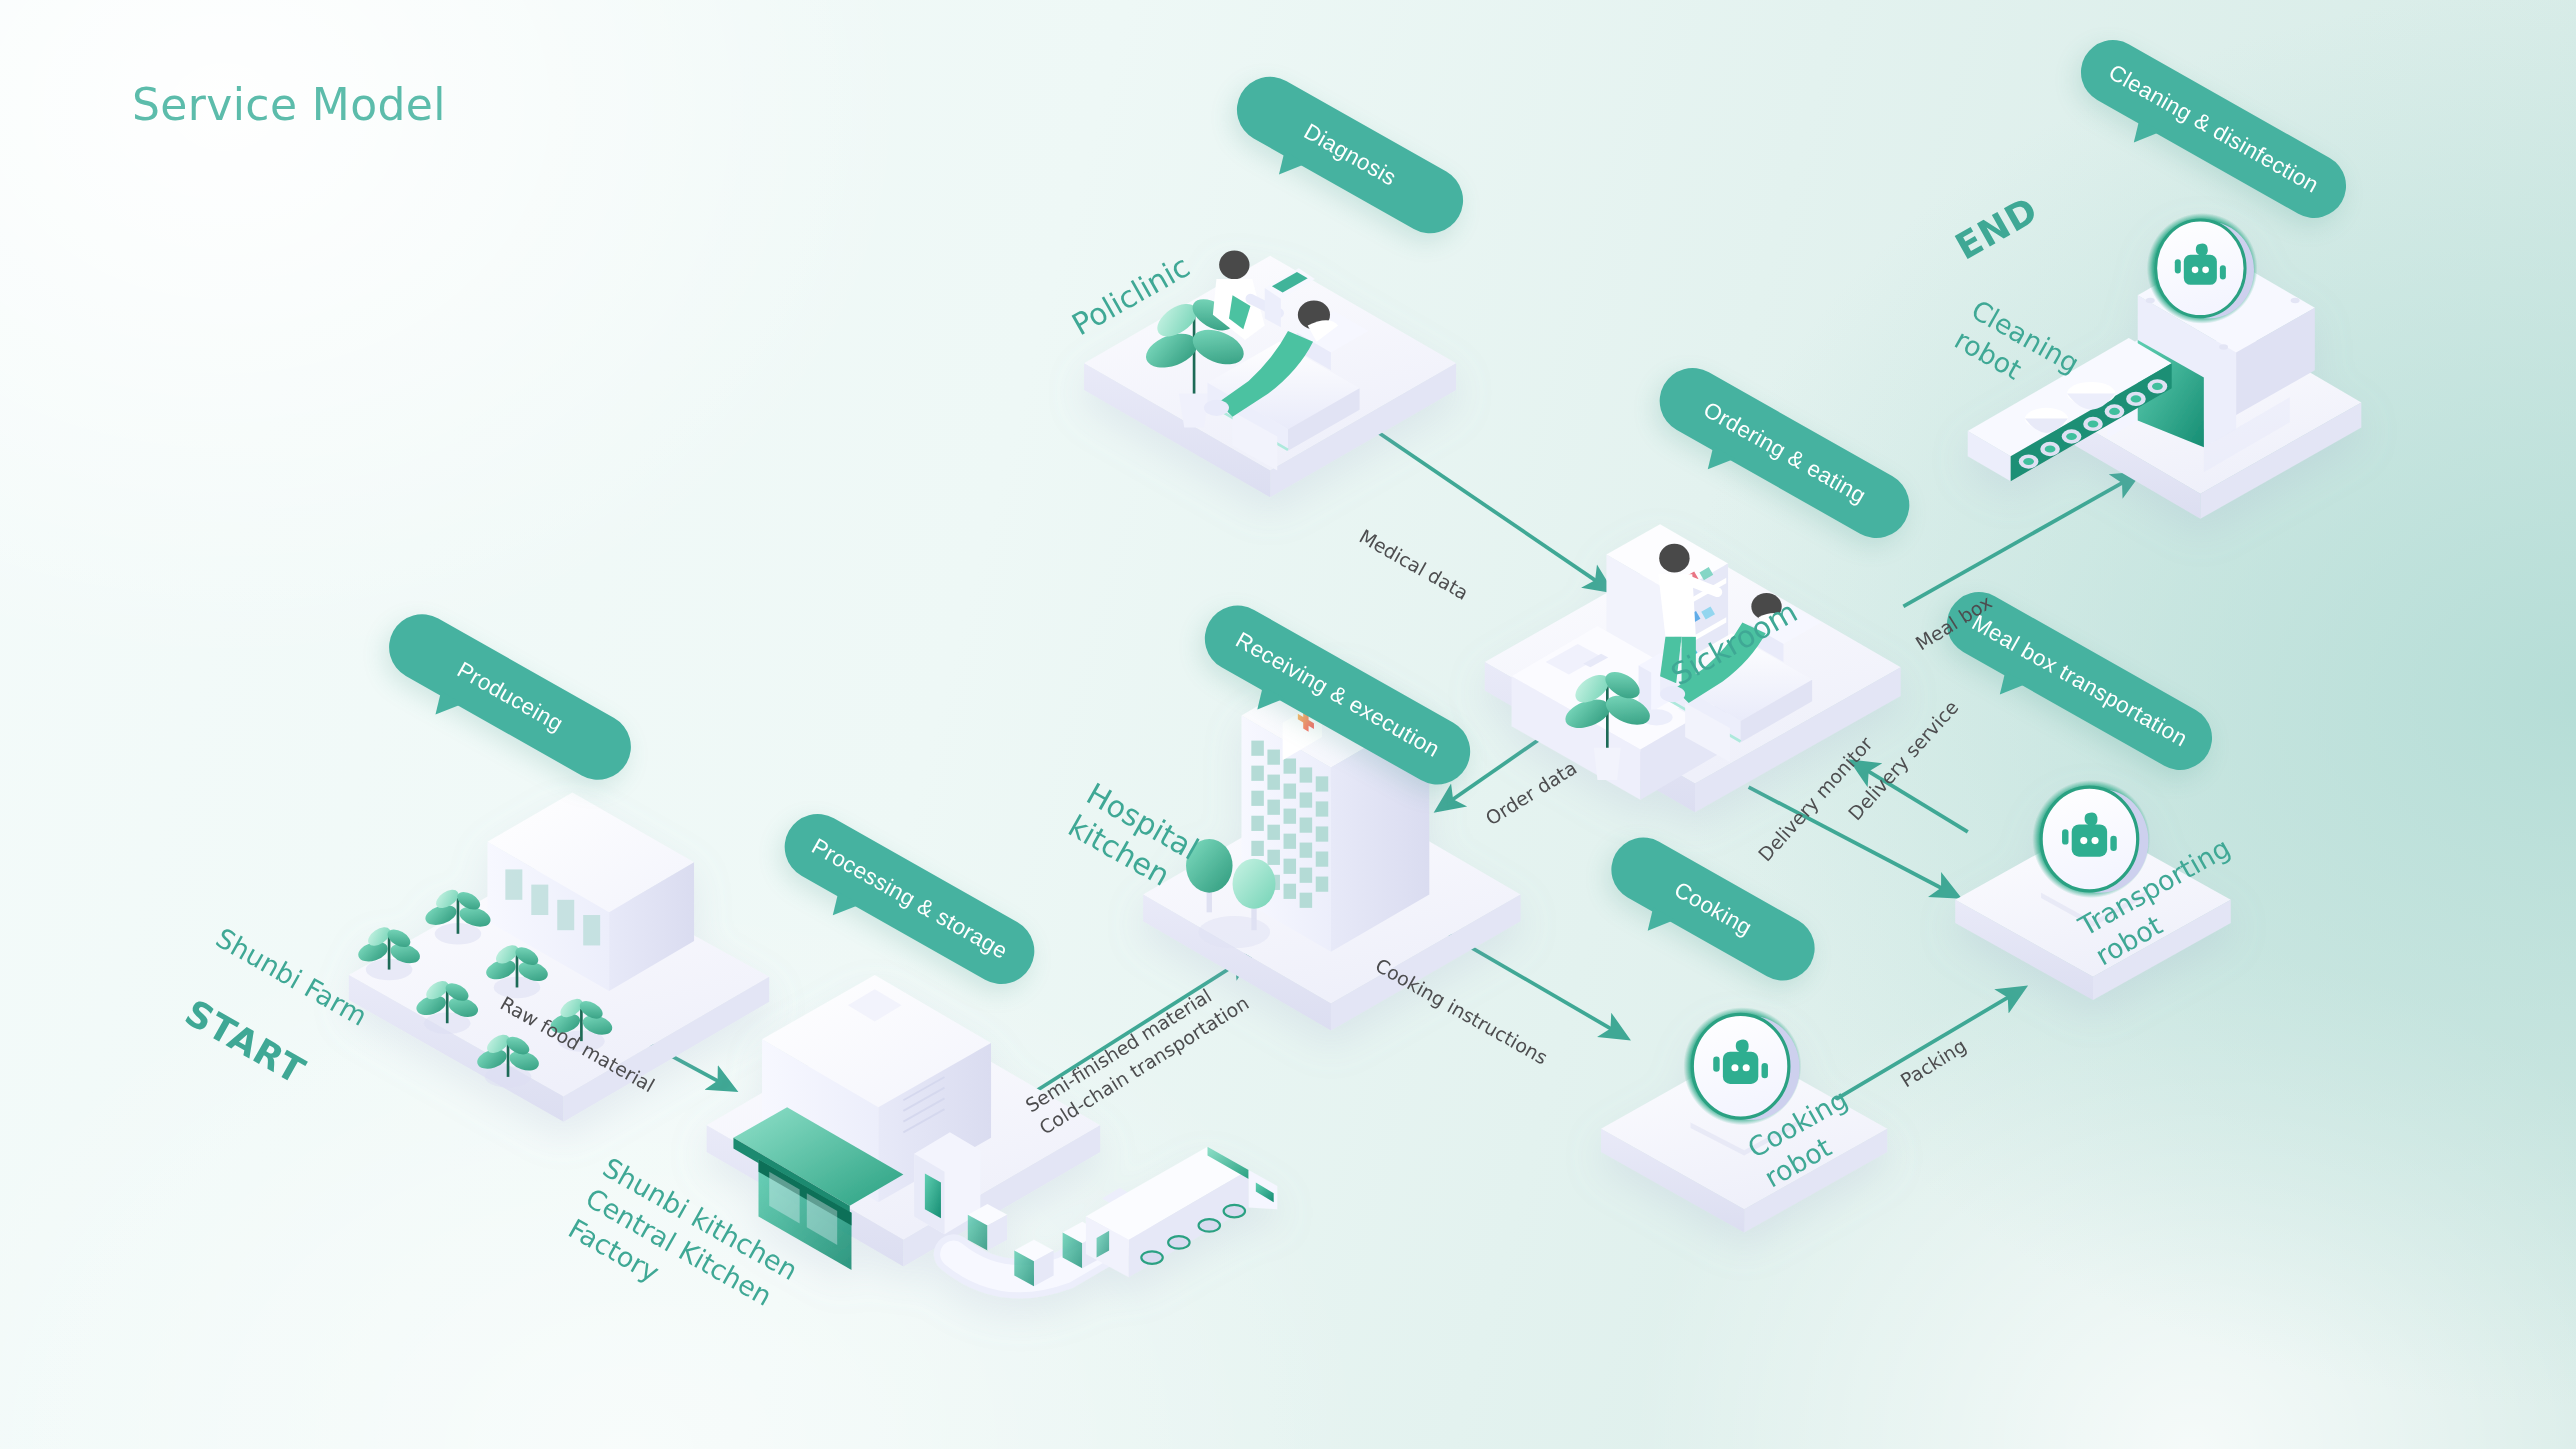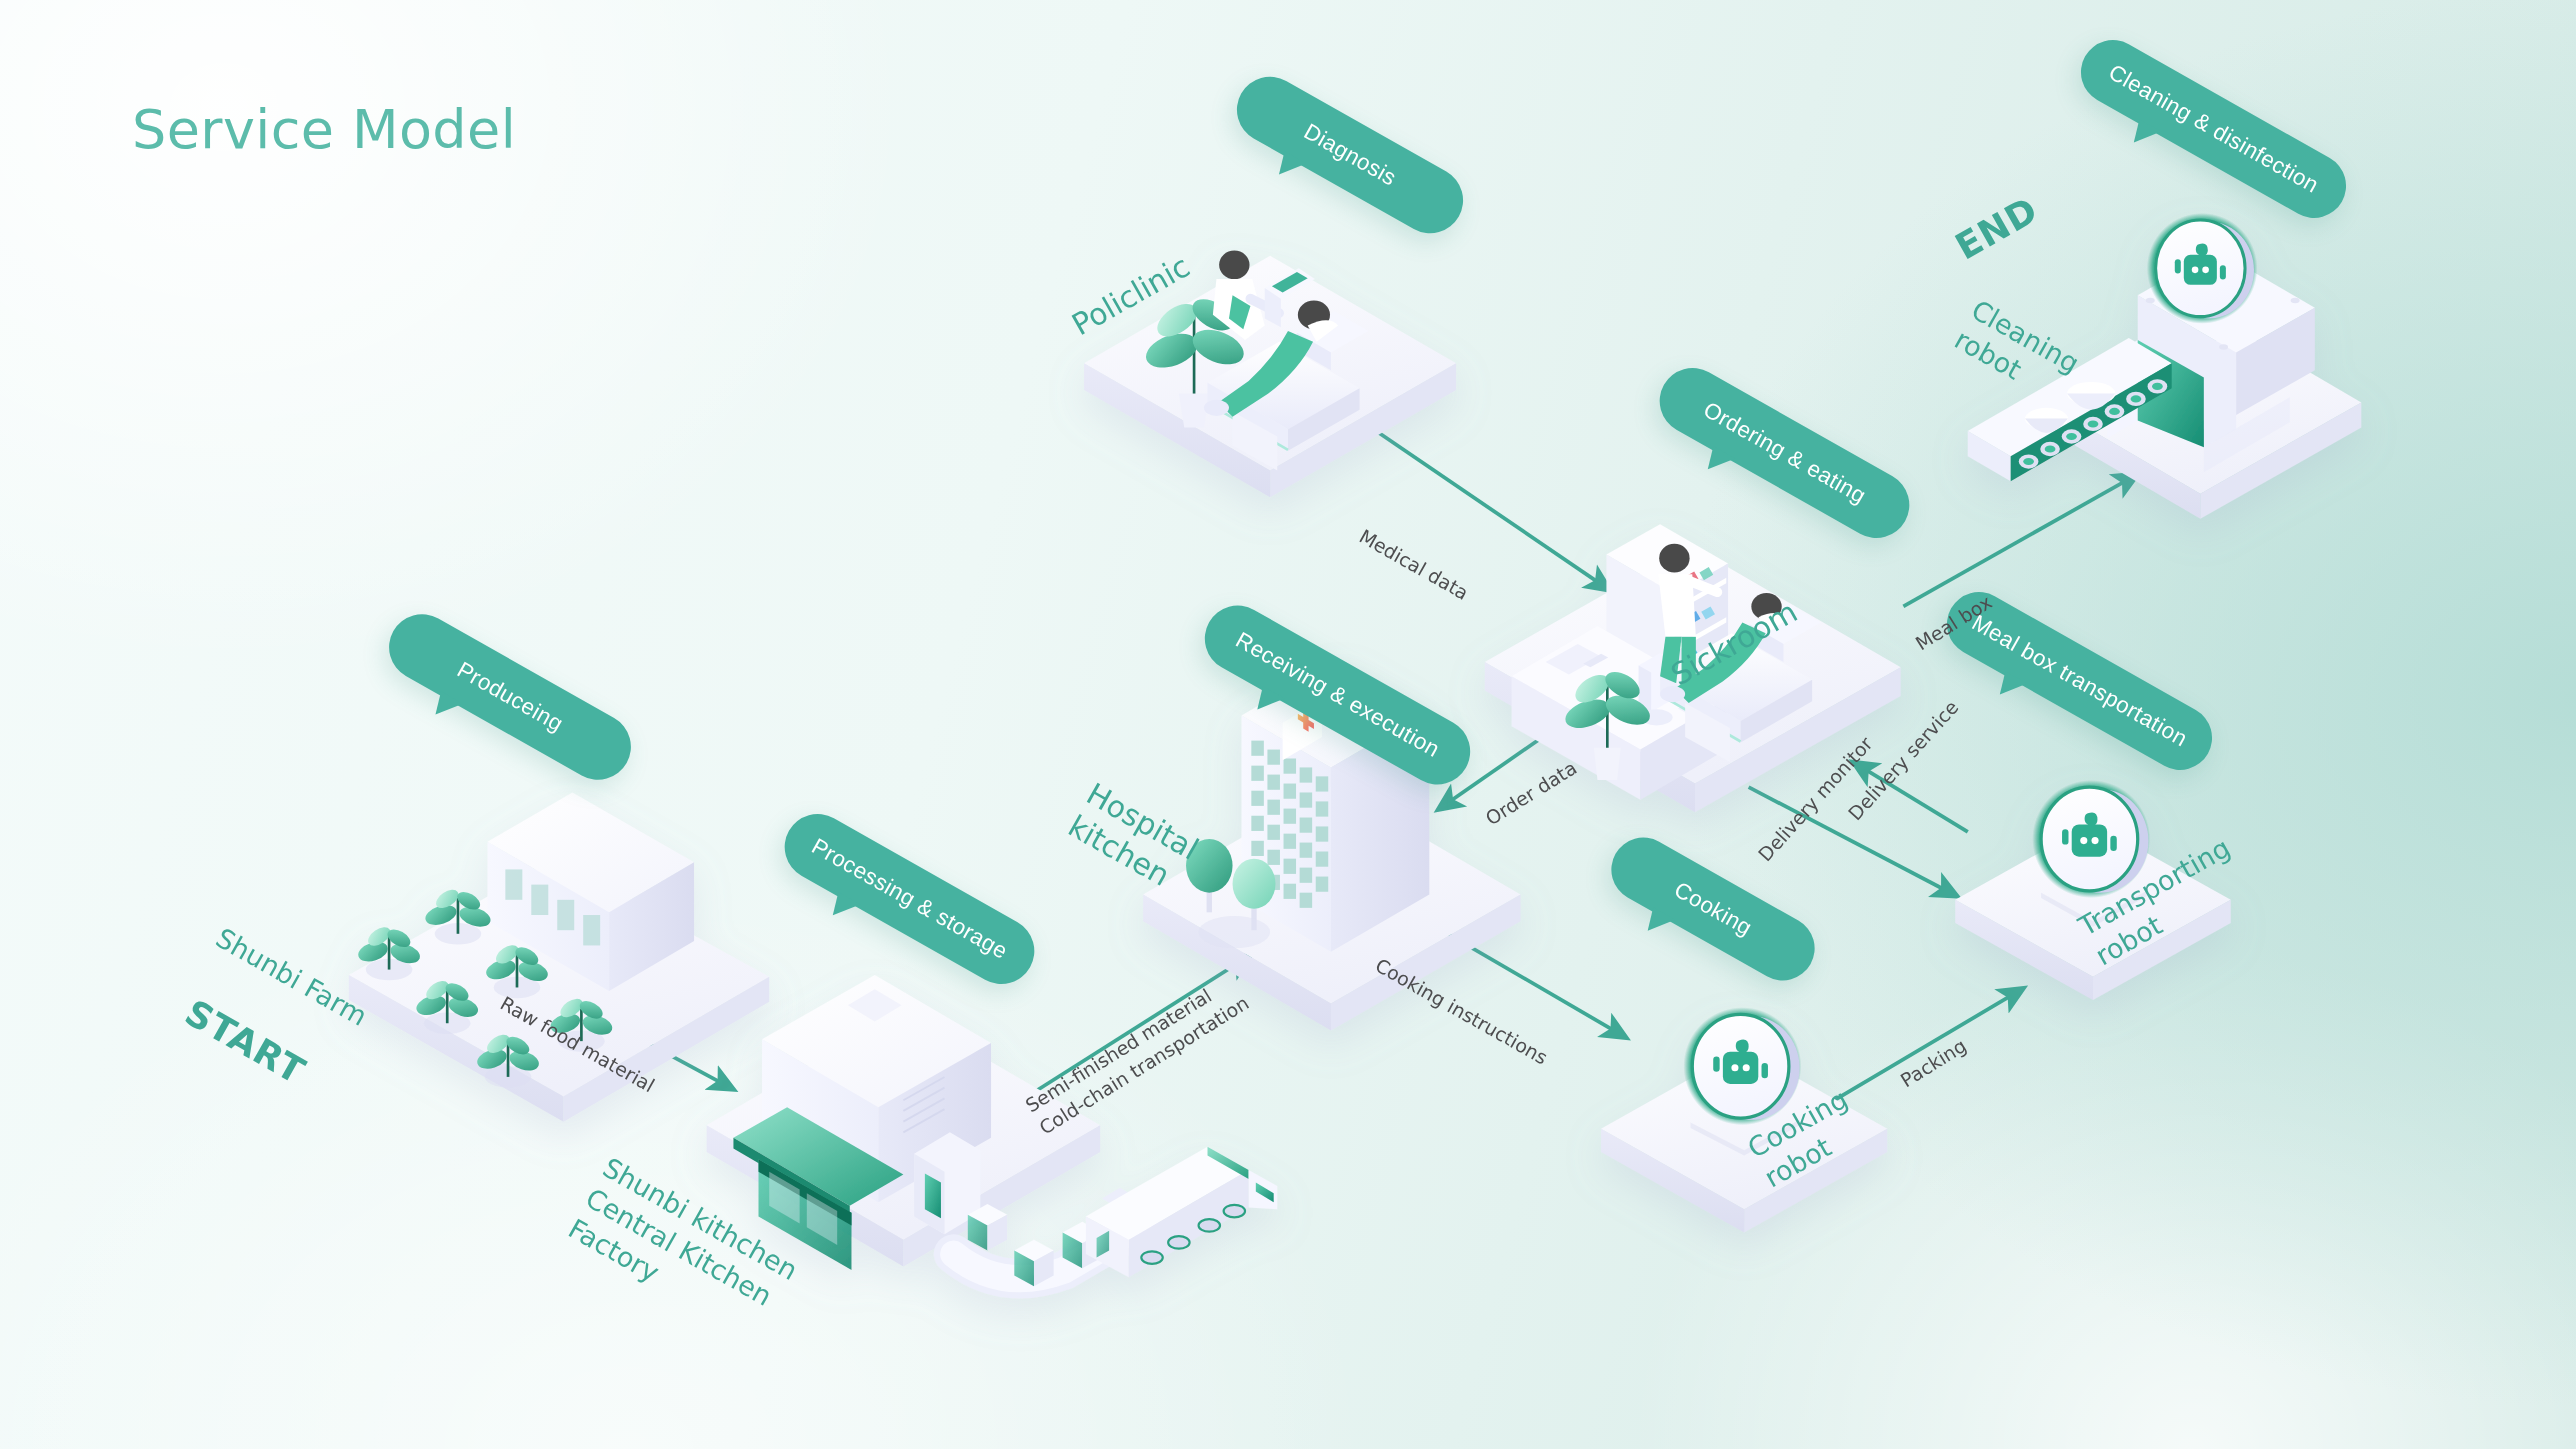--- a/index.html
+++ b/index.html
@@ -16,25 +16,24 @@
       radial-gradient(1252px 984px at 2576px 698px, rgba(176,219,212,.85), rgba(176,219,212,0) 72%),
       radial-gradient(805px 716px at 2191px 1449px, rgba(255,255,255,.75), rgba(255,255,255,0) 70%),
       radial-gradient(1073px 805px at 626px 1449px, rgba(255,255,255,.55), rgba(255,255,255,0) 70%),
       linear-gradient(105deg,#f4fbfa 0%,#eef8f6 38%,#e3f2ef 62%,#d2e9e4 100%);
   }
   #svgroot{position:absolute;inset:0;width:2576px;height:1449px;}
 
   
   .title{
     position:absolute;left:132px;top:79px;
-    font-size:54px;font-weight:400;letter-spacing:0.4px;
+    font-size:44px;font-weight:400;letter-spacing:0.4px;
     color:#5cbcab;
     font-family:"DejaVu Sans", sans-serif;
     white-space:nowrap;
-    margin-top:19px;
   }
 
   
   .badge{
     position:absolute;
     background:#46b2a0;
     color:#ffffff;
     border-radius:54px;
     display:flex;align-items:center;justify-content:center;
     font-size:22.4px;font-weight:400;letter-spacing:0.4px;

